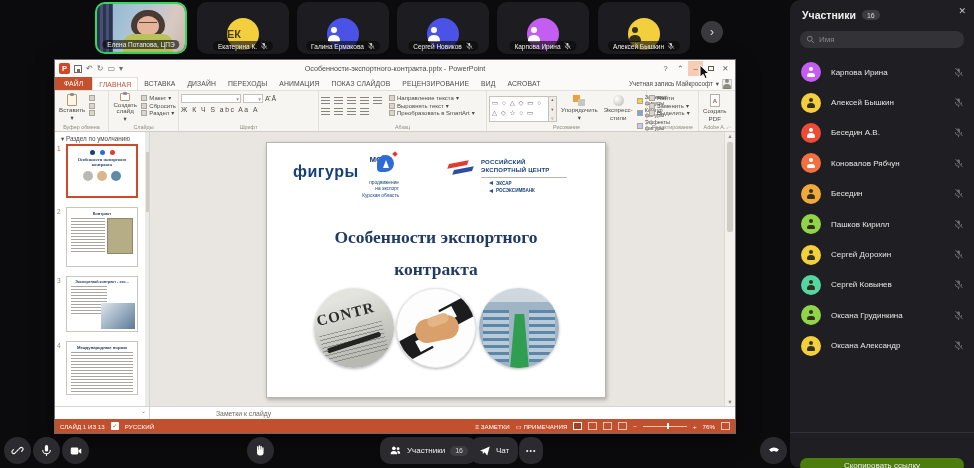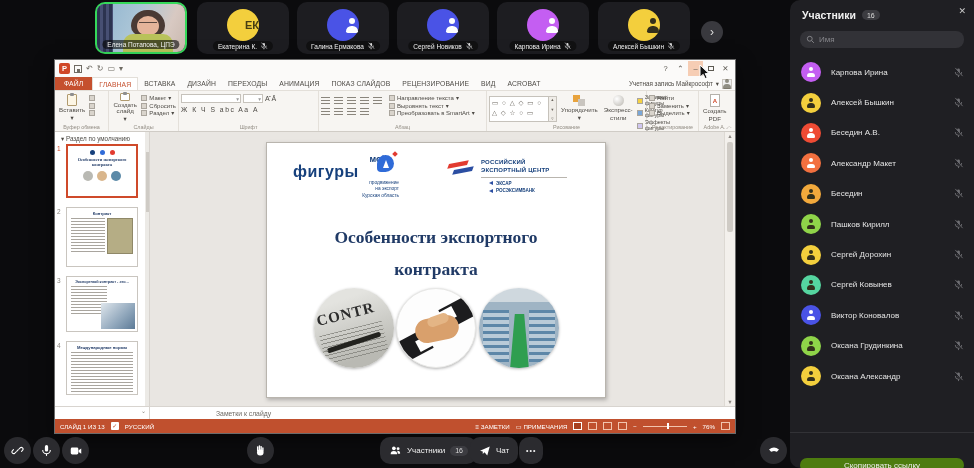--- a/index.html
+++ b/index.html
@@ -10,21 +10,21 @@
 .tile{position:absolute;top:2px;width:92px;height:52px;background:#1d1d21;border-radius:10px;overflow:hidden}
 .tile.active{border:2px solid #35d95a}
 .vid{position:absolute;inset:0;background:linear-gradient(115deg,#8fb4cf 0%,#a9c4d6 40%,#d8c9c2 75%,#c9b8ae 100%)}
 .vid .shelf{position:absolute;left:0;top:0;width:16px;height:100%;background:repeating-linear-gradient(90deg,#2c3350 0 3px,#474f73 3px 6px)}
 .vid .hair{position:absolute;left:34px;top:6px;width:34px;height:26px;border-radius:16px 16px 10px 10px;background:#4a3a34}
 .vid .face{position:absolute;left:40px;top:12px;width:22px;height:20px;border-radius:50%;background:#e5b49a}
 .vid .glasses{position:absolute;left:42px;top:18px;width:18px;height:5px;border-top:1.5px solid #5a4840}
 .vid .body{position:absolute;left:26px;top:30px;width:50px;height:22px;border-radius:10px 10px 0 0;background:#b9c25a}
 .pill{position:absolute;left:50%;transform:translateX(-50%);bottom:3px;max-width:95%;background:rgba(10,10,10,.62);border-radius:8px;padding:1px 5px;display:flex;align-items:center;gap:3px;white-space:nowrap}
 .pill span{font-size:6.5px;color:#f2f2f2}
-.av{position:absolute;left:50%;top:7px;transform:translateX(-50%);width:32px;height:32px;border-radius:50%;display:flex;align-items:center;justify-content:flex-end}
+.av{position:absolute;left:50%;top:16px;transform:translateX(-50%);width:32px;height:32px;border-radius:50%;display:flex;align-items:center;justify-content:flex-start}
 .ini{font-weight:bold;color:#463e12}
 .av .ini{font-size:11px}
 .pers{position:relative;display:block}
 .p14{width:14px;height:15px}
 .p14::before{content:"";position:absolute;left:50%;top:0;transform:translateX(-50%);width:6px;height:6px;border-radius:50%}
 .p14::after{content:"";position:absolute;left:50%;bottom:0;transform:translateX(-50%);width:12px;height:7px;border-radius:6px 6px 2px 2px}
 .p9{width:9px;height:10px}
 .p9::before{content:"";position:absolute;left:50%;top:0;transform:translateX(-50%);width:4px;height:4px;border-radius:50%}
 .p9::after{content:"";position:absolute;left:50%;bottom:0;transform:translateX(-50%);width:8px;height:4.5px;border-radius:4px 4px 1.5px 1.5px}
 .lt::before,.lt::after{background:#fff}
@@ -273,20 +273,21 @@
   <button class="nextbtn">›</button>
 
   <div class="ppt">
     <div class="tbar">
       <span class="pplogo">P</span>
       <span class="flop"></span>
       <span class="qat">↶</span>
       <span class="qat">↻</span>
       <span class="qat">▭</span>
       <span class="qat">▾</span>
+      <div class="wtitle">Особенности-экспортного-контракта.pptx - PowerPoint</div>
       <div class="wctr">
         <span class="wc">?</span>
         <span class="wc">⌃</span>
         <span class="wc hl">–</span>
         <span class="wc">
             <i class="rest"></i>
           </span>
         <span class="wc">✕</span>
       </div>
     </div>
@@ -690,21 +691,21 @@
           <path d="M5 11a7 7 0 0 0 14 0" fill="none" stroke="#8a8a8e" stroke-width="2"></path>
           <line x1="12" y1="18" x2="12" y2="22" stroke="#8a8a8e" stroke-width="2"></line>
           <line x1="4" y1="3" x2="20" y2="21" stroke="#1f1f23" stroke-width="3"></line>
           <line x1="5" y1="2" x2="21" y2="20" stroke="#8a8a8e" stroke-width="2"></line>
         </svg>
     </div>
     <div class="row">
       <span class="rav" style="background-color: rgb(242, 112, 63);">
           <span class="pers p9 lt"></span>
         </span>
-      <span class="rname">Александр Макет</span>
+      <span class="rname">Коновалов Рябчун</span>
       <svg class="mico" width="11" height="11" viewBox="0 0 24 24">
           <rect x="9" y="3" width="6" height="11" rx="3" fill="#8a8a8e"></rect>
           <path d="M5 11a7 7 0 0 0 14 0" fill="none" stroke="#8a8a8e" stroke-width="2"></path>
           <line x1="12" y1="18" x2="12" y2="22" stroke="#8a8a8e" stroke-width="2"></line>
           <line x1="4" y1="3" x2="20" y2="21" stroke="#1f1f23" stroke-width="3"></line>
           <line x1="5" y1="2" x2="21" y2="20" stroke="#8a8a8e" stroke-width="2"></line>
         </svg>
     </div>
     <div class="row">
       <span class="rav" style="background-color: rgb(242, 169, 60);">
@@ -752,33 +753,20 @@
       <span class="rname">Сергей Ковынев</span>
       <svg class="mico" width="11" height="11" viewBox="0 0 24 24">
           <rect x="9" y="3" width="6" height="11" rx="3" fill="#8a8a8e"></rect>
           <path d="M5 11a7 7 0 0 0 14 0" fill="none" stroke="#8a8a8e" stroke-width="2"></path>
           <line x1="12" y1="18" x2="12" y2="22" stroke="#8a8a8e" stroke-width="2"></line>
           <line x1="4" y1="3" x2="20" y2="21" stroke="#1f1f23" stroke-width="3"></line>
           <line x1="5" y1="2" x2="21" y2="20" stroke="#8a8a8e" stroke-width="2"></line>
         </svg>
     </div>
     <div class="row">
-      <span class="rav" style="background-color: rgb(74, 83, 230);">
-          <span class="pers p9 lt"></span>
-        </span>
-      <span class="rname">Виктор Коновалов</span>
-      <svg class="mico" width="11" height="11" viewBox="0 0 24 24">
-          <rect x="9" y="3" width="6" height="11" rx="3" fill="#8a8a8e"></rect>
-          <path d="M5 11a7 7 0 0 0 14 0" fill="none" stroke="#8a8a8e" stroke-width="2"></path>
-          <line x1="12" y1="18" x2="12" y2="22" stroke="#8a8a8e" stroke-width="2"></line>
-          <line x1="4" y1="3" x2="20" y2="21" stroke="#1f1f23" stroke-width="3"></line>
-          <line x1="5" y1="2" x2="21" y2="20" stroke="#8a8a8e" stroke-width="2"></line>
-        </svg>
-    </div>
-    <div class="row">
       <span class="rav" style="background-color: rgb(143, 212, 73);">
           <span class="pers p9 dk"></span>
         </span>
       <span class="rname">Оксана Грудинкина</span>
       <svg class="mico" width="11" height="11" viewBox="0 0 24 24">
           <rect x="9" y="3" width="6" height="11" rx="3" fill="#8a8a8e"></rect>
           <path d="M5 11a7 7 0 0 0 14 0" fill="none" stroke="#8a8a8e" stroke-width="2"></path>
           <line x1="12" y1="18" x2="12" y2="22" stroke="#8a8a8e" stroke-width="2"></line>
           <line x1="4" y1="3" x2="20" y2="21" stroke="#1f1f23" stroke-width="3"></line>
           <line x1="5" y1="2" x2="21" y2="20" stroke="#8a8a8e" stroke-width="2"></line>

